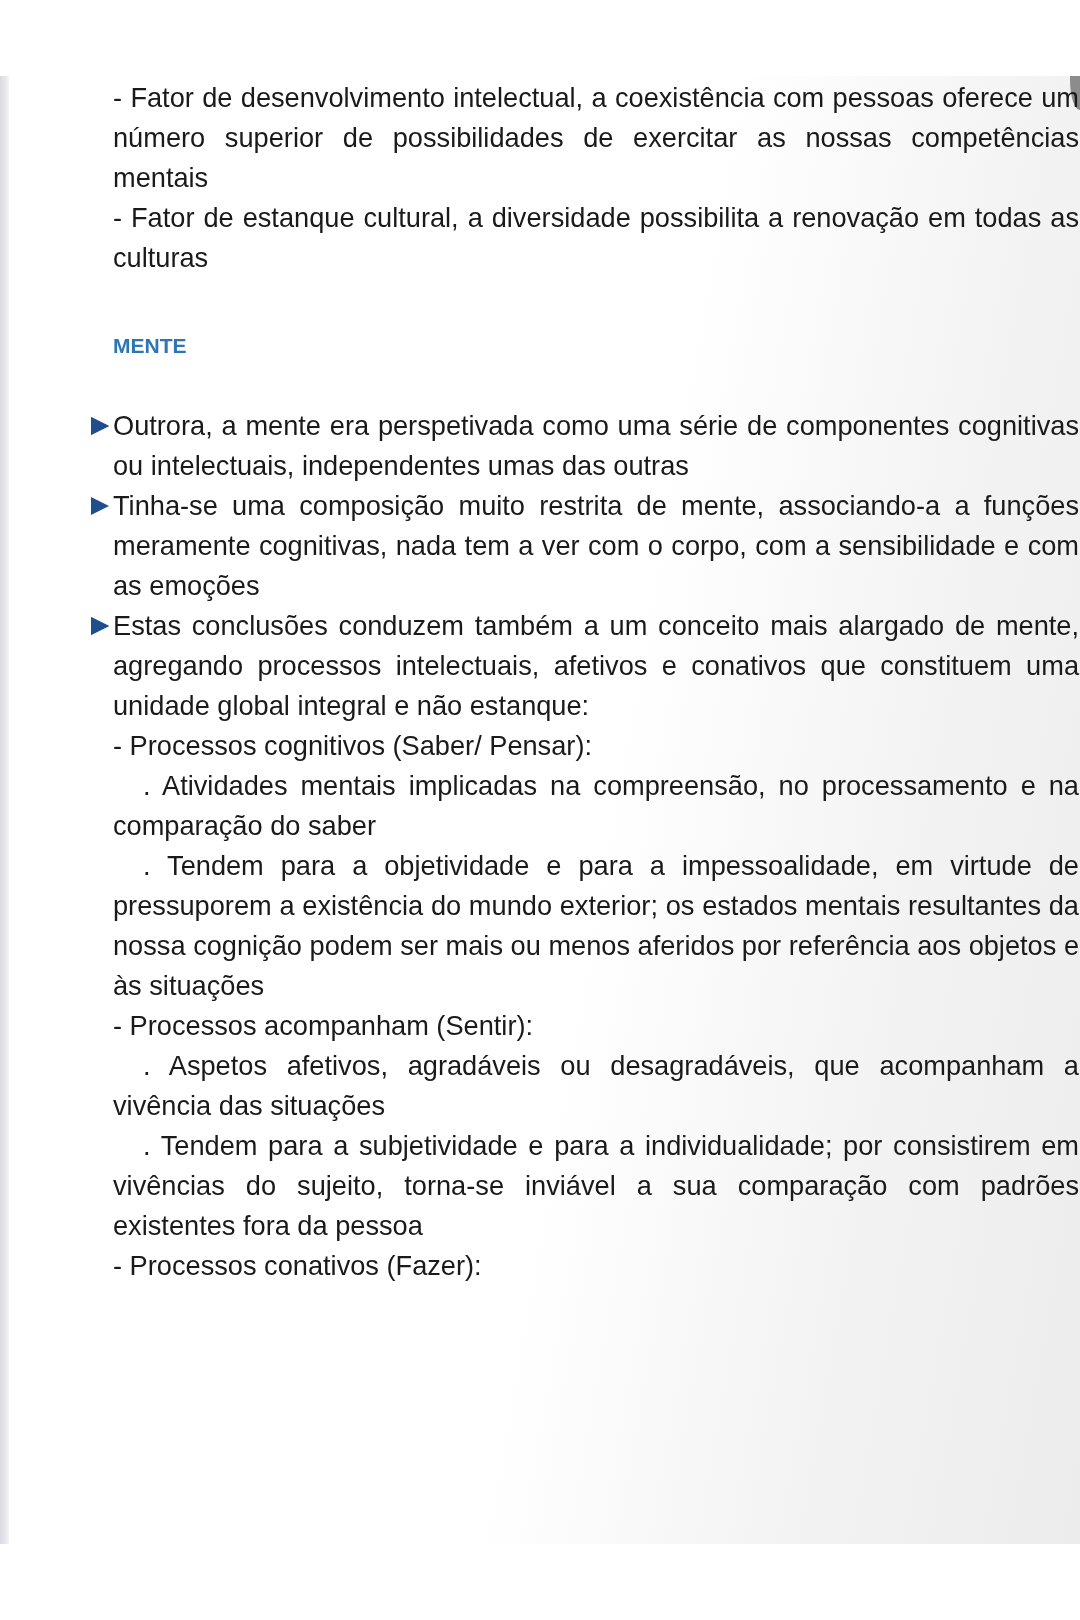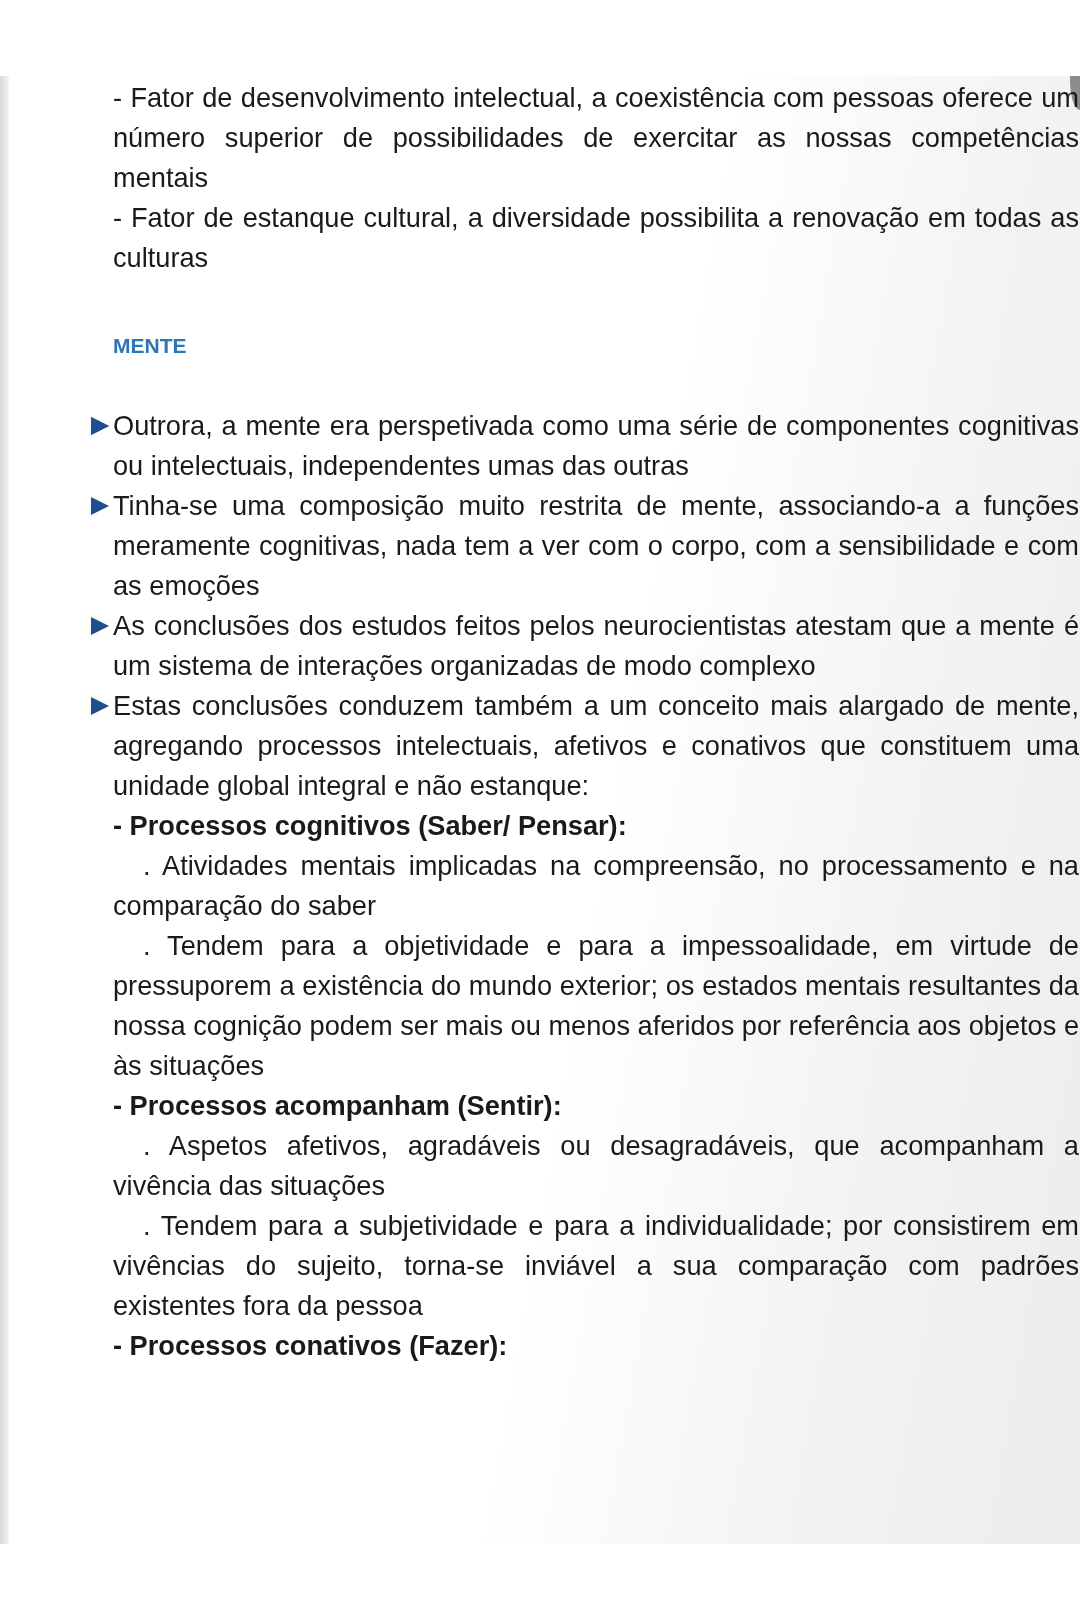--- a/index.html
+++ b/index.html
@@ -28,21 +28,21 @@
   .heading {
     color: #2f75b5; font-weight: bold; font-size: 21px;
     margin: 48px 0 40px 0; line-height: 40px;
   }
   .bullet { position: relative; }
   .bullet .arrow {
     position: absolute; left: -22px; top: 11px; width: 0; height: 0;
     border-top: 9px solid transparent; border-bottom: 9px solid transparent;
     border-left: 18px solid #1f4e8c;
   }
-  .sub-heading { font-weight: bold; margin: 0; }
+  .sub-heading { font-weight: normal; margin: 0; }
   .indent { text-indent: 30px; }
 </style>
 </head>
 <body>
 
 <div class="slide"></div>
 <div class="left-edge"></div>
 <div class="corner-mark"></div>
 
 <div class="content">
@@ -57,21 +57,20 @@
   <p class="p bullet">
     <span class="arrow"></span>
     <span>Outrora, a mente era perspetivada como uma série de componentes cognitivas ou intelectuais, independentes umas das outras</span>
   </p>
   <p class="p bullet">
     <span class="arrow"></span>
     <span>Tinha-se uma composição muito restrita de mente, associando-a a funções meramente cognitivas, nada tem a ver com o corpo, com a sensibilidade e com as emoções</span>
   </p>
   <p class="p bullet">
     <span class="arrow"></span>
-    <span>As conclusões dos estudos feitos pelos neurocientistas atestam que a mente é um sistema de interações organizadas de modo complexo</span>
   </p>
   <p class="p bullet">
     <span class="arrow"></span>
     <span>Estas conclusões conduzem também a um conceito mais alargado de mente, agregando processos intelectuais, afetivos e conativos que constituem uma unidade global integral e não estanque:</span>
   </p>
 
   <p class="sub-heading">- Processos cognitivos (Saber/ Pensar):</p>
   <p class="p indent">. Atividades mentais implicadas na compreensão, no processamento e na comparação do saber</p>
   <p class="p indent">. Tendem para a objetividade e para a impessoalidade, em virtude de pressuporem a existência do mundo exterior; os estados mentais resultantes da nossa cognição podem ser mais ou menos aferidos por referência aos objetos e às situações</p>
 

